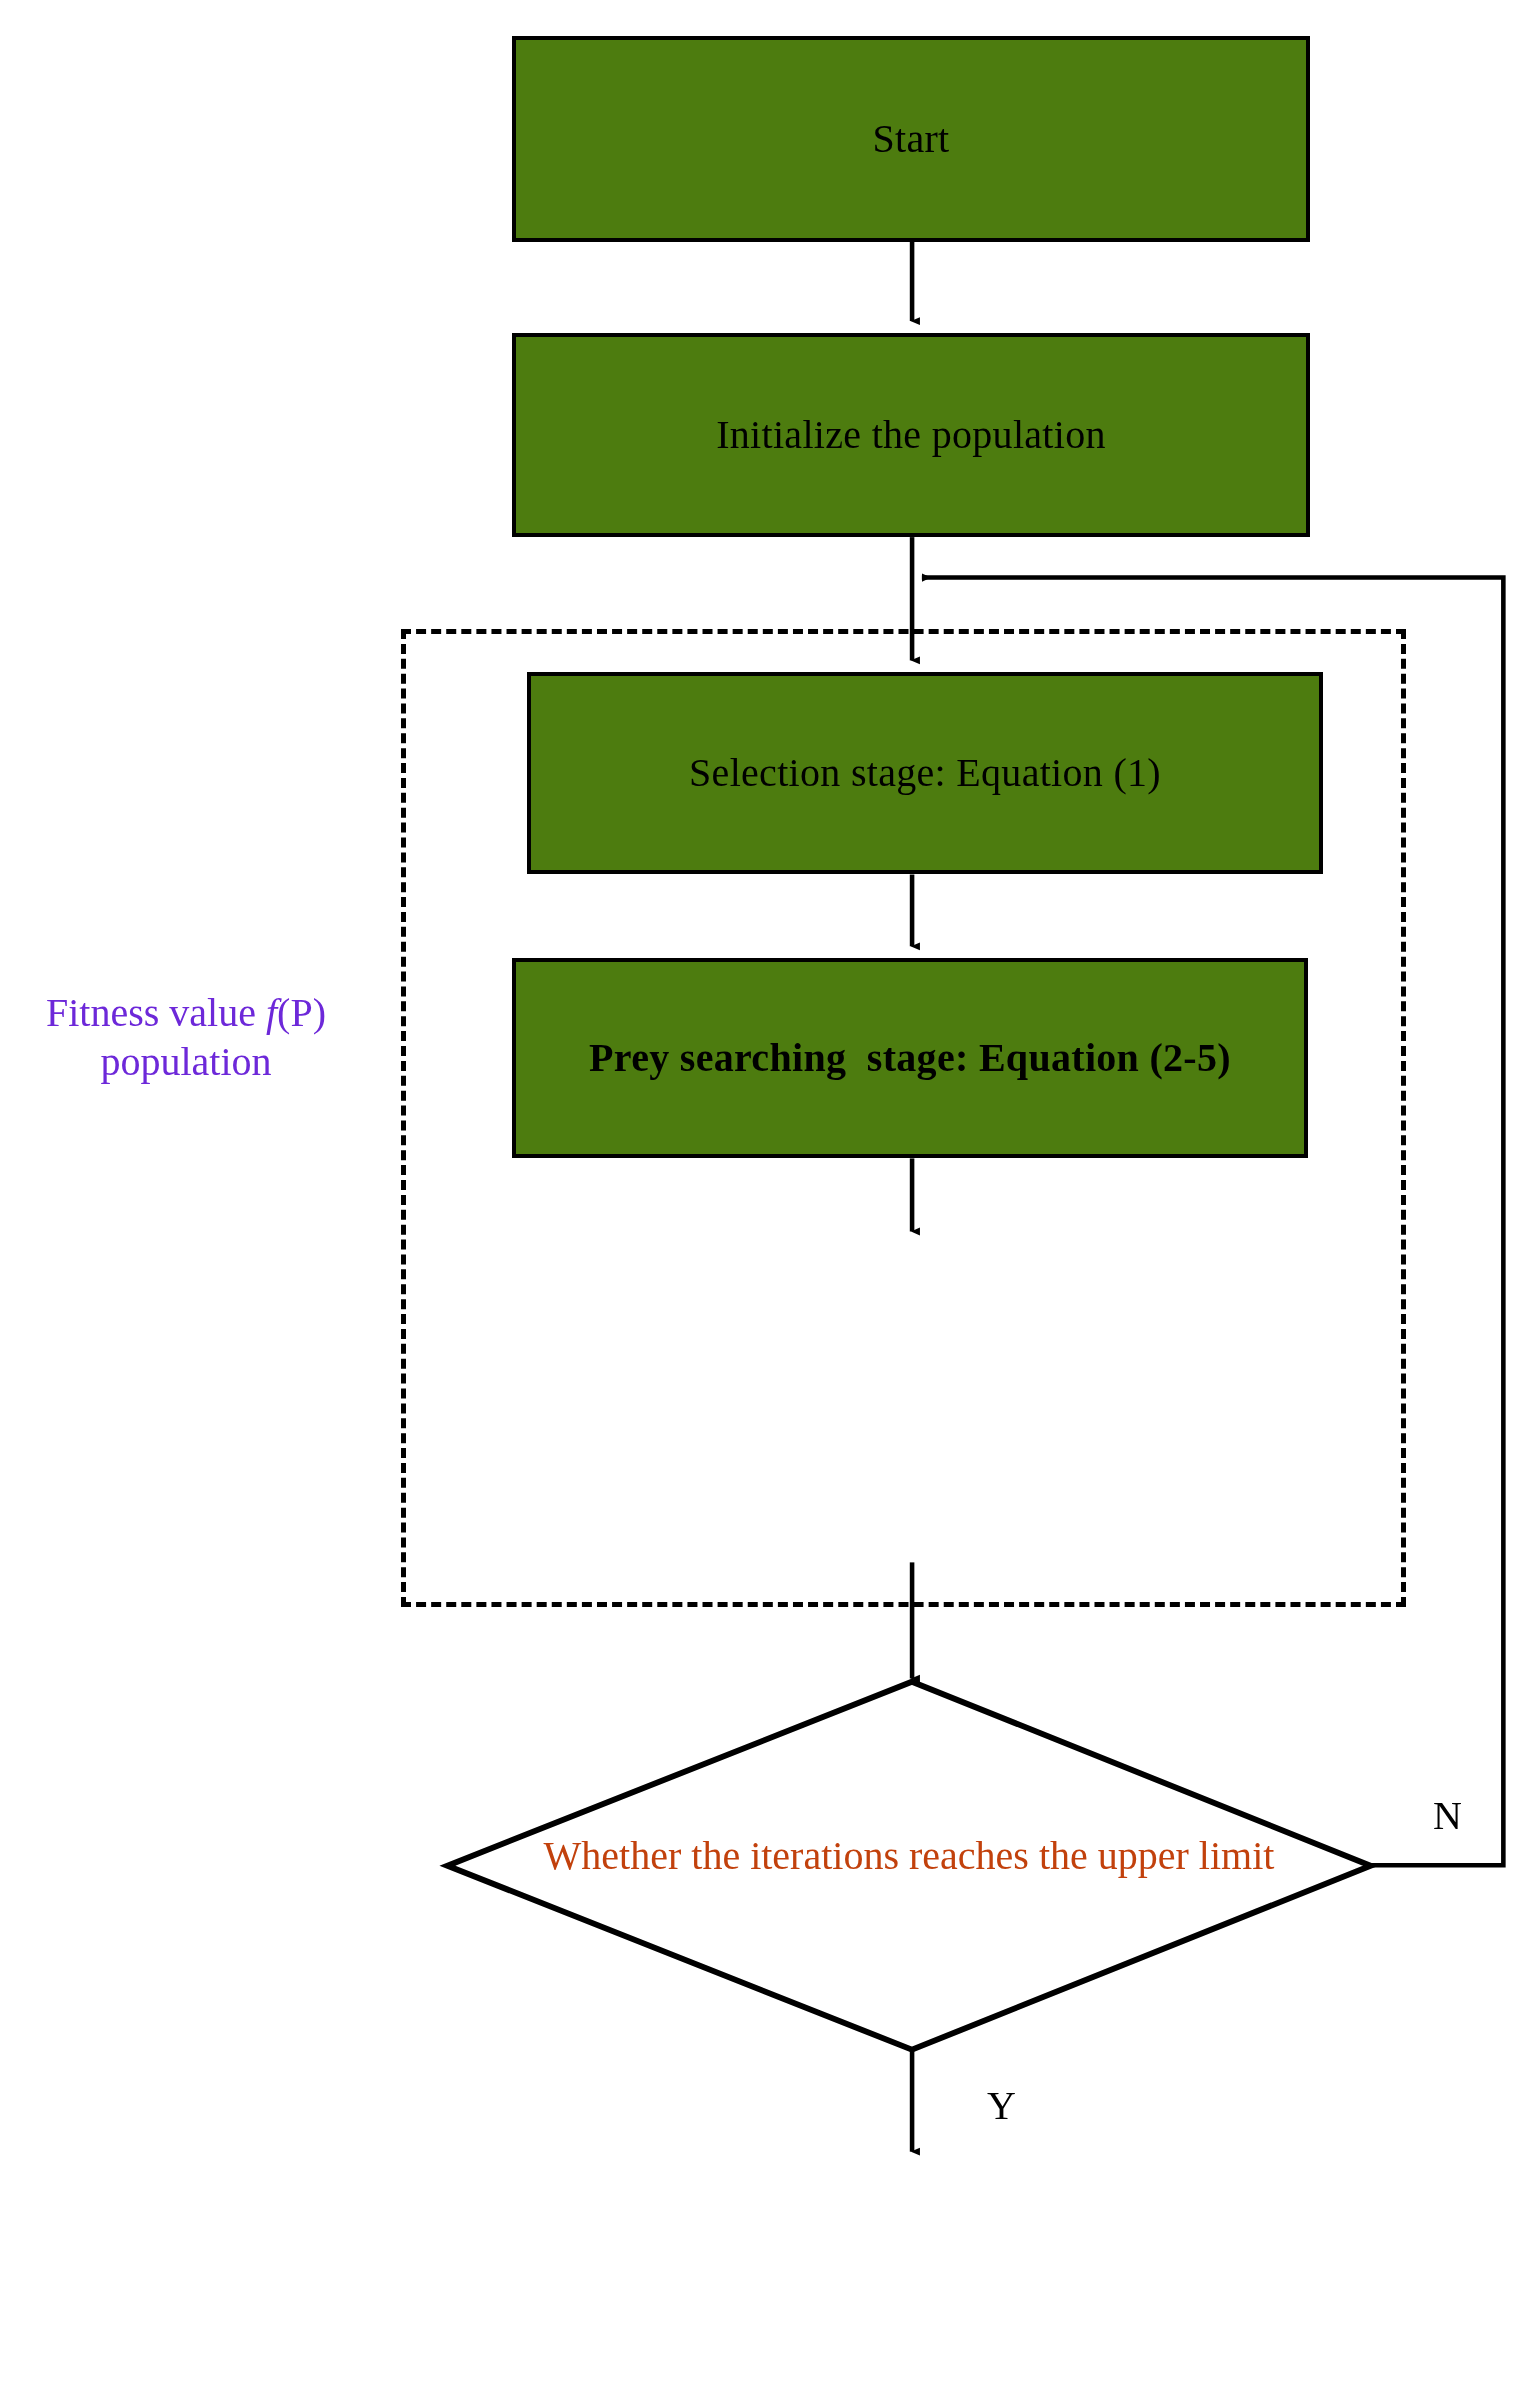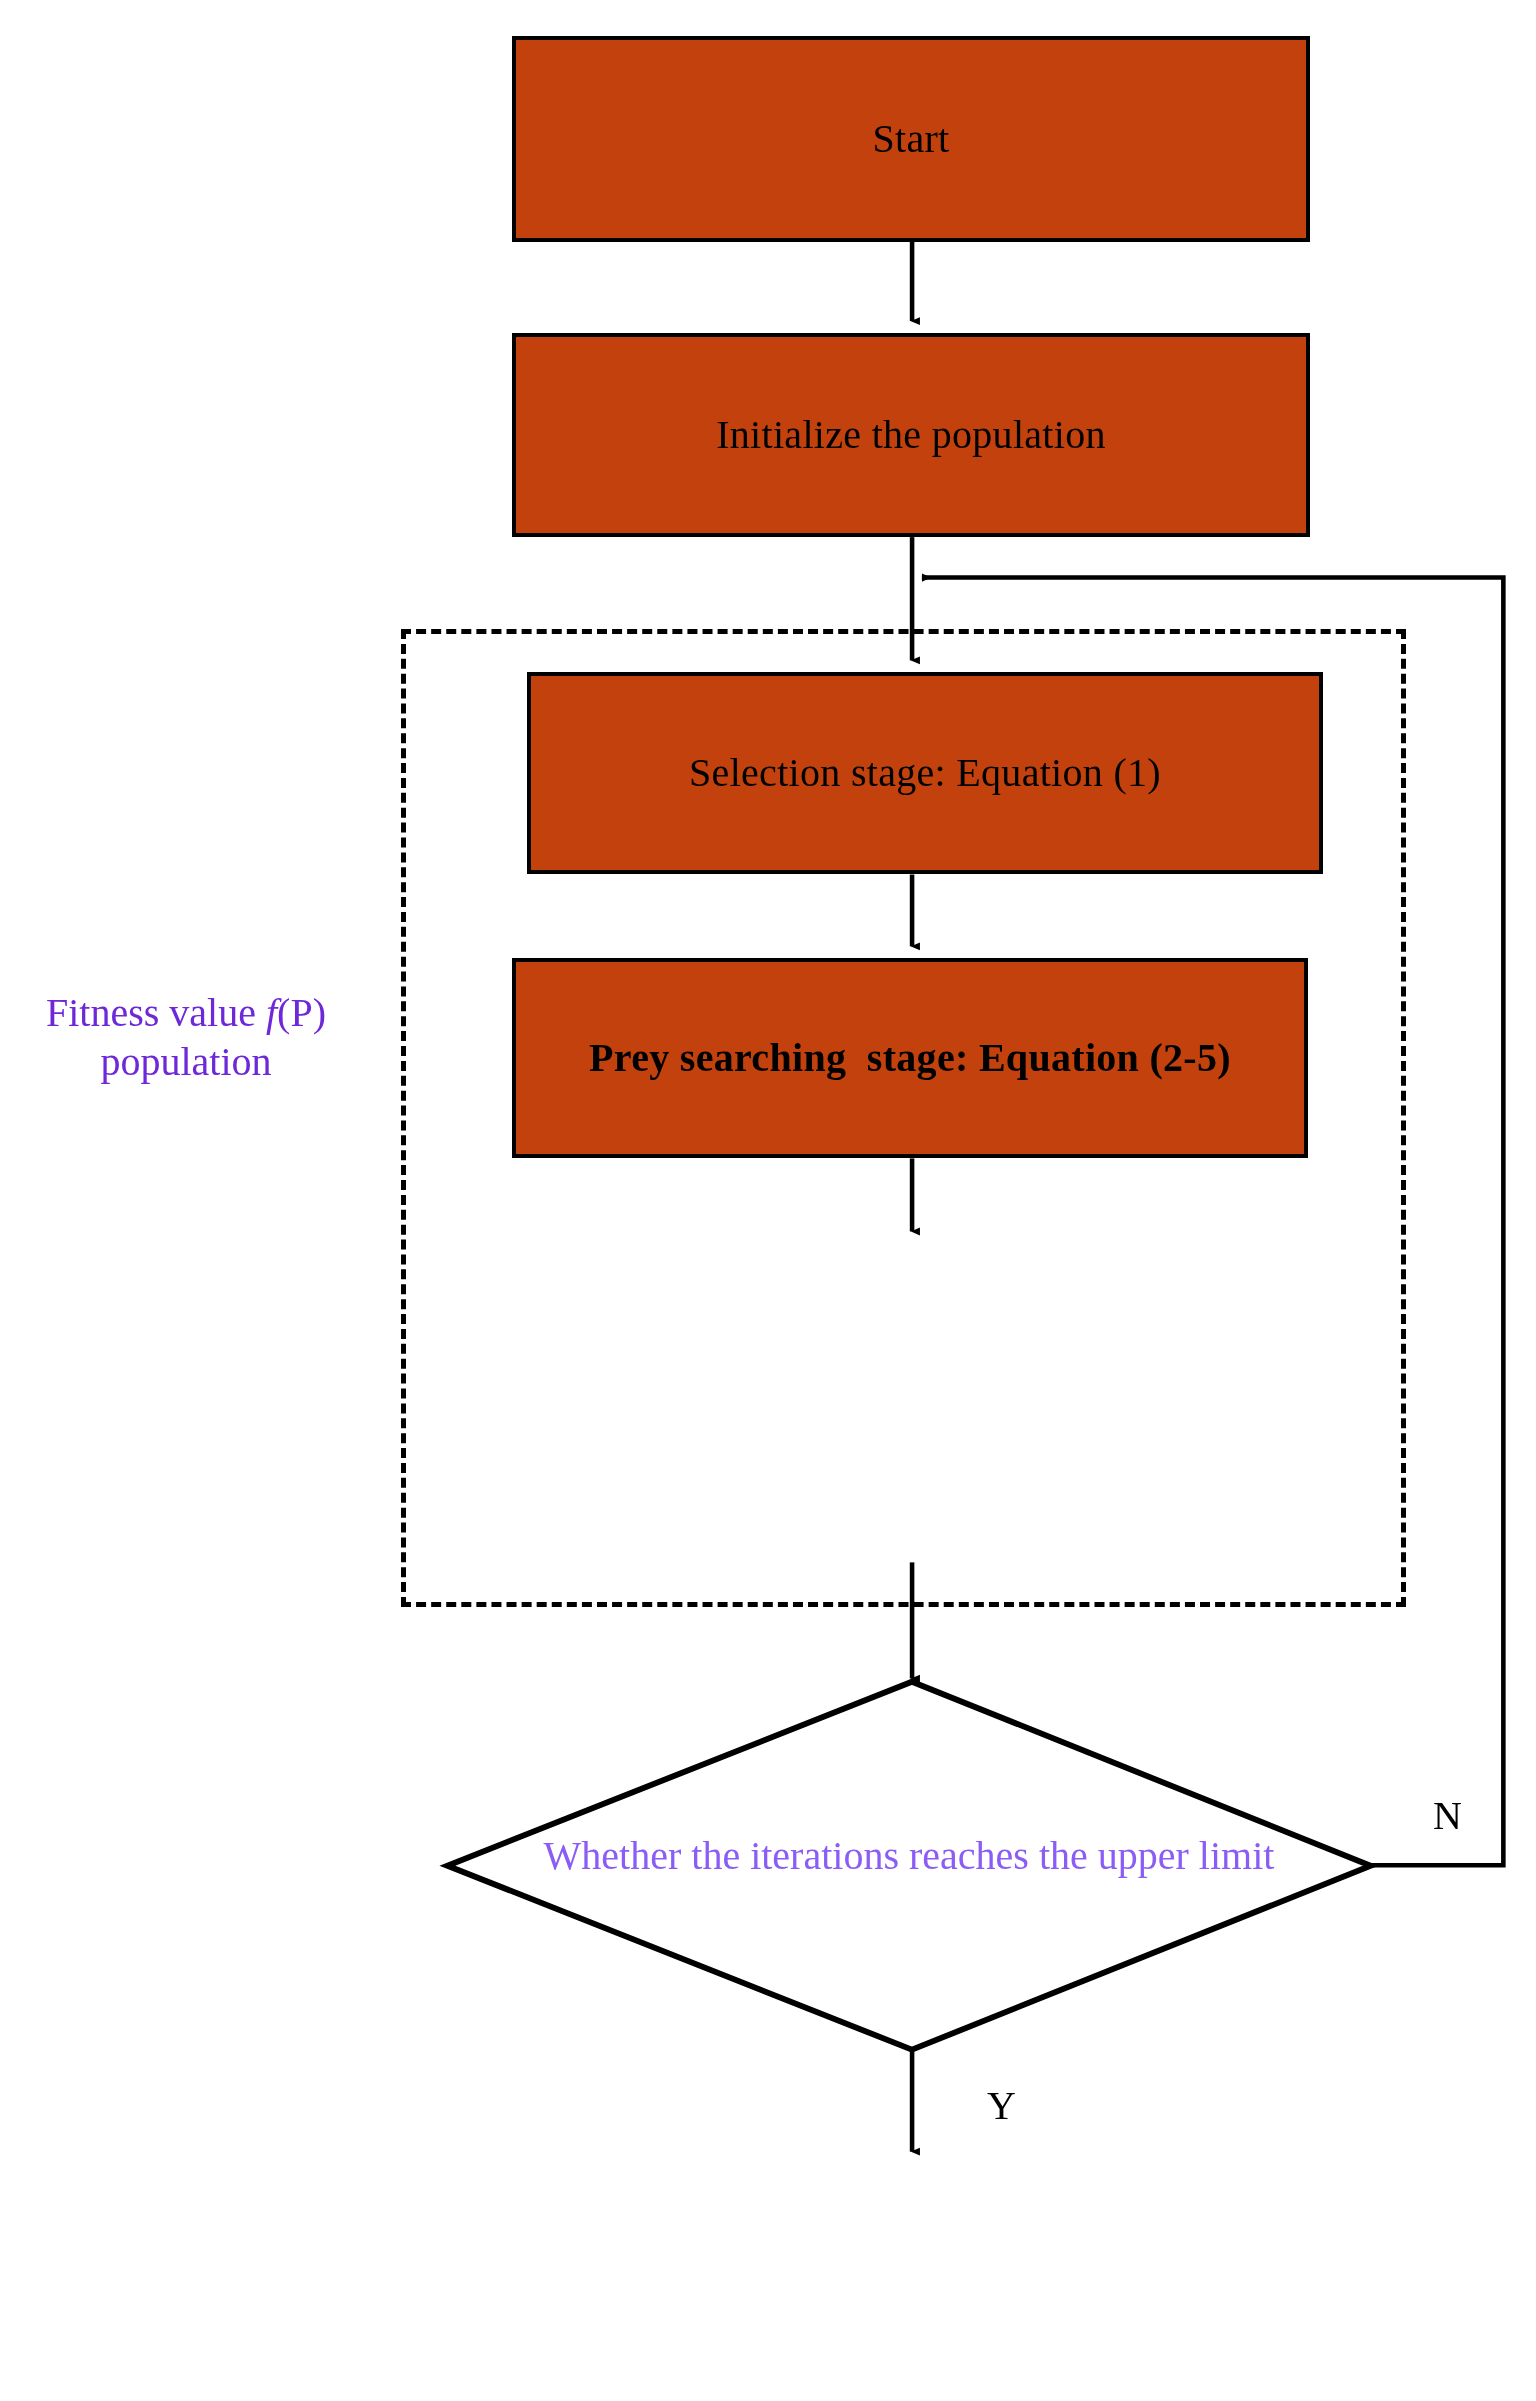--- a/index.html
+++ b/index.html
@@ -15,21 +15,21 @@
     background: #ffffff;
     font-family: "Liberation Serif", "DejaVu Serif", serif;
     overflow: hidden;
   }
 
   
   .node-box {
     position: absolute;
     box-sizing: border-box;
     border: 4.6px solid #000000;
-    background: #c2410c;
+    background: #4d7c0f;
     display: flex;
     align-items: center;
     justify-content: center;
     text-align: center;
     color: #000000;
   }
   .node-box .node-label {
     font-size: 40px;
     line-height: 1.15;
     letter-spacing: 0.3px;
@@ -79,21 +79,21 @@
     overflow: visible;
   }
   #decision-label {
     position: absolute;
     left: 447px;
     top: 1836px;
     width: 924px;
     text-align: center;
     font-size: 40px;
     line-height: 1;
-    color: #8b5cf6;
+    color: #c2410c;
     white-space: nowrap;
   }
 
   
   #connectors {
     position: absolute;
     left: 0;
     top: 0;
     width: 1537px;
     height: 2401px;

